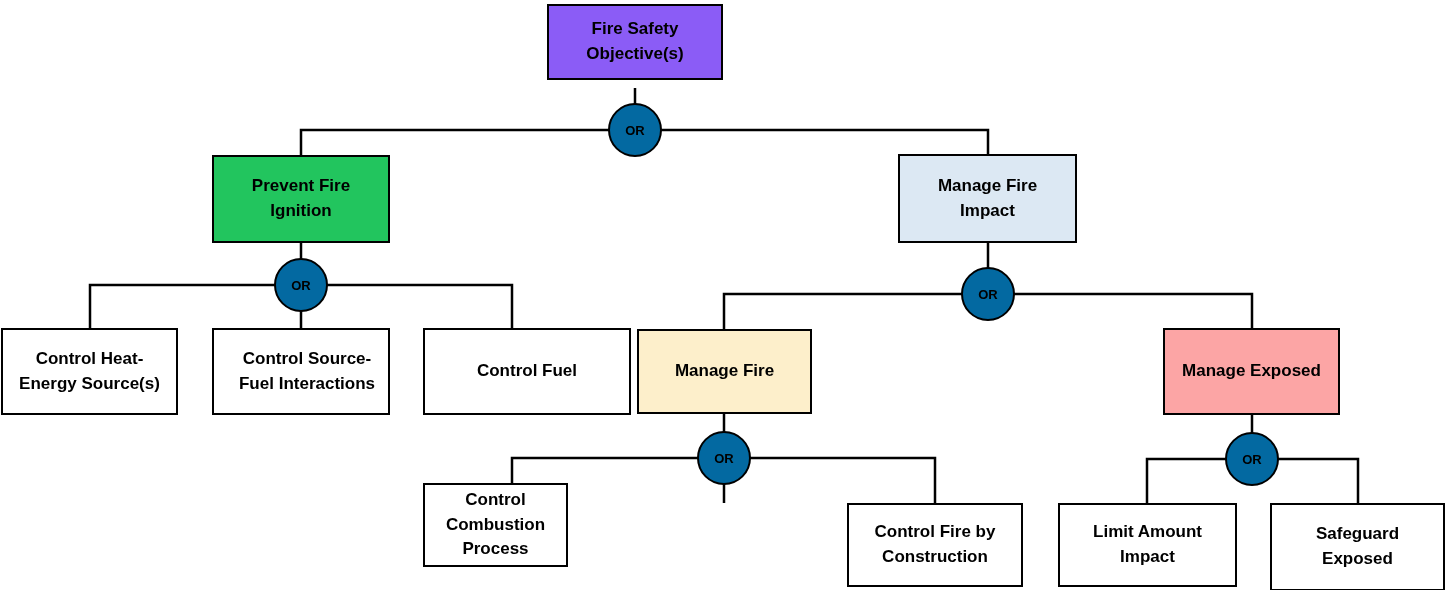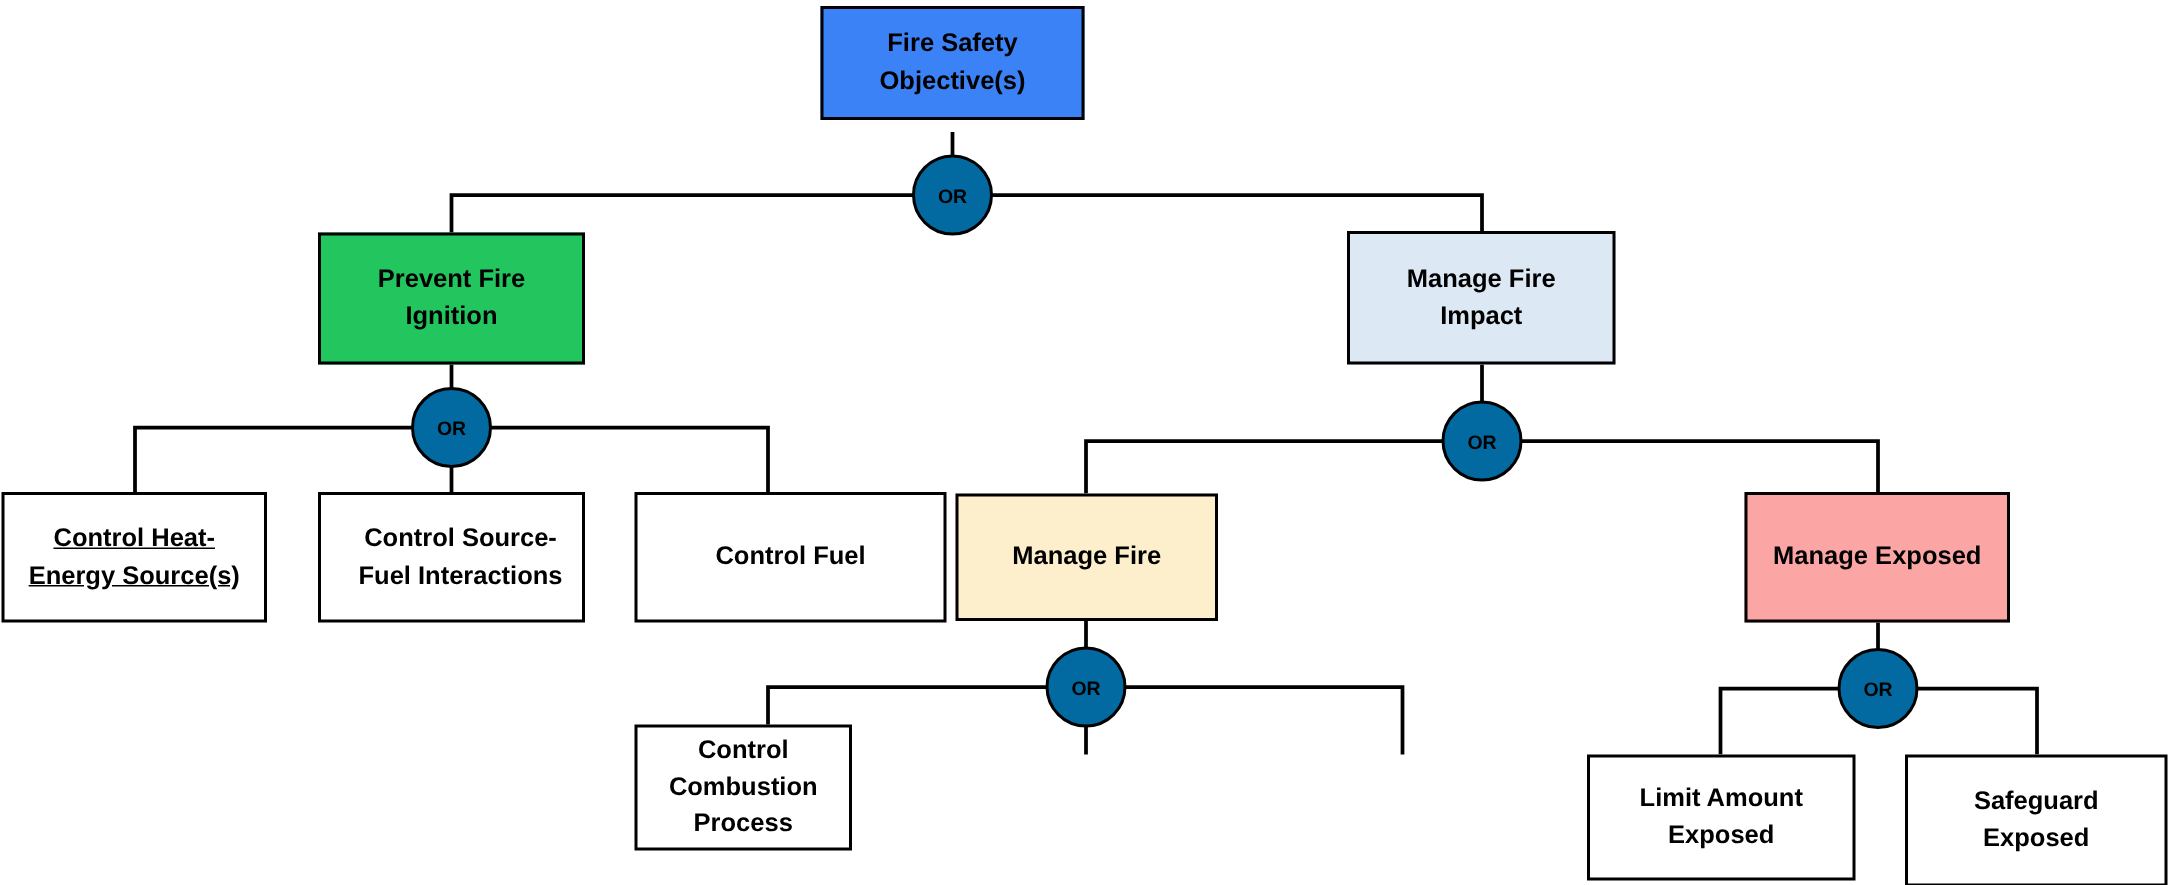--- a/index.html
+++ b/index.html
@@ -69,35 +69,35 @@
              M301 243 V328
              M90 328 V285 H512 V328
              M988 243 V294
              M724 329 V294 H1252 V328
              M724 414 V503
              M512 503 V458 H935 V503
              M1252 415 V459
              M1147 503 V459 H1358 V503" fill="none" stroke="#000000" stroke-width="2.5"></path>
   </svg>
 
-  <div class="node" style="left: 547px; top: 4px; width: 176px; height: 76px; background-color: #3b82f6;">
+  <div class="node" style="left: 547px; top: 4px; width: 176px; height: 76px; background-color: #8b5cf6;">
     <span class="label">Fire Safety
 Objective(s)</span>
   </div>
 
   <div class="node" style="left: 212px; top: 155px; width: 178px; height: 88px; background-color: #22c55e;">
     <span class="label">Prevent Fire
 Ignition</span>
   </div>
   <div class="node" style="left: 898px; top: 154px; width: 179px; height: 89px; background-color: rgb(220, 232, 243);">
     <span class="label">Manage Fire
 Impact</span>
   </div>
 
-  <div class="node" style="left: 1px; top: 328px; width: 177px; height: 87px; background-color: rgb(255, 255, 255); text-decoration: underline;">
+  <div class="node" style="left: 1px; top: 328px; width: 177px; height: 87px; background-color: rgb(255, 255, 255);">
     <span class="label">Control Heat-
 Energy Source(s)</span>
   </div>
   <div class="node" style="left: 212px; top: 328px; width: 178px; height: 87px; background-color: rgb(255, 255, 255); padding-left: 12px;">
     <span class="label">Control Source-
 Fuel Interactions</span>
   </div>
   <div class="node" style="left: 423px; top: 328px; width: 208px; height: 87px; background-color: rgb(255, 255, 255);">
     <span class="label">Control Fuel</span>
   </div>
@@ -106,23 +106,27 @@
   </div>
   <div class="node" style="left: 1163px; top: 328px; width: 177px; height: 87px; background-color: #fca5a5;">
     <span class="label">Manage Exposed</span>
   </div>
 
   <div class="node" style="left: 423px; top: 483px; width: 145px; height: 84px; background-color: rgb(255, 255, 255);">
     <span class="label">Control
 Combustion
 Process</span>
   </div>
+  <div class="node" style="left: 847px; top: 503px; width: 176px; height: 84px; background-color: rgb(255, 255, 255);">
+    <span class="label">Control Fire by
+Construction</span>
+  </div>
   <div class="node" style="left: 1058px; top: 503px; width: 179px; height: 84px; background-color: rgb(255, 255, 255);">
     <span class="label">Limit Amount
-Exposed</span>
+Impact</span>
   </div>
   <div class="node" style="left: 1270px; top: 503px; width: 175px; height: 88px; background-color: rgb(255, 255, 255);">
     <span class="label">Safeguard
 Exposed</span>
   </div>
 
   <div class="gate" style="left:608px; top:103px;">OR</div>
   <div class="gate" style="left:274px; top:258px;">OR</div>
   <div class="gate" style="left:961px; top:267px;">OR</div>
   <div class="gate" style="left:697px; top:431px;">OR</div>

